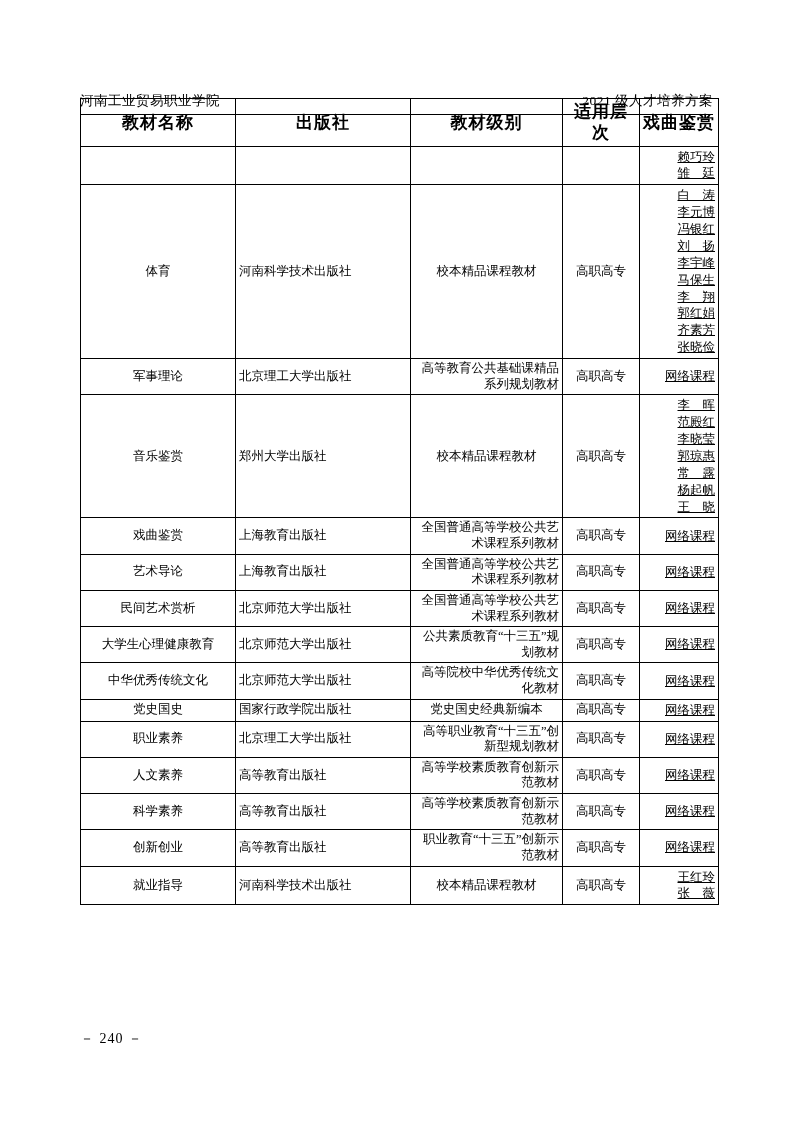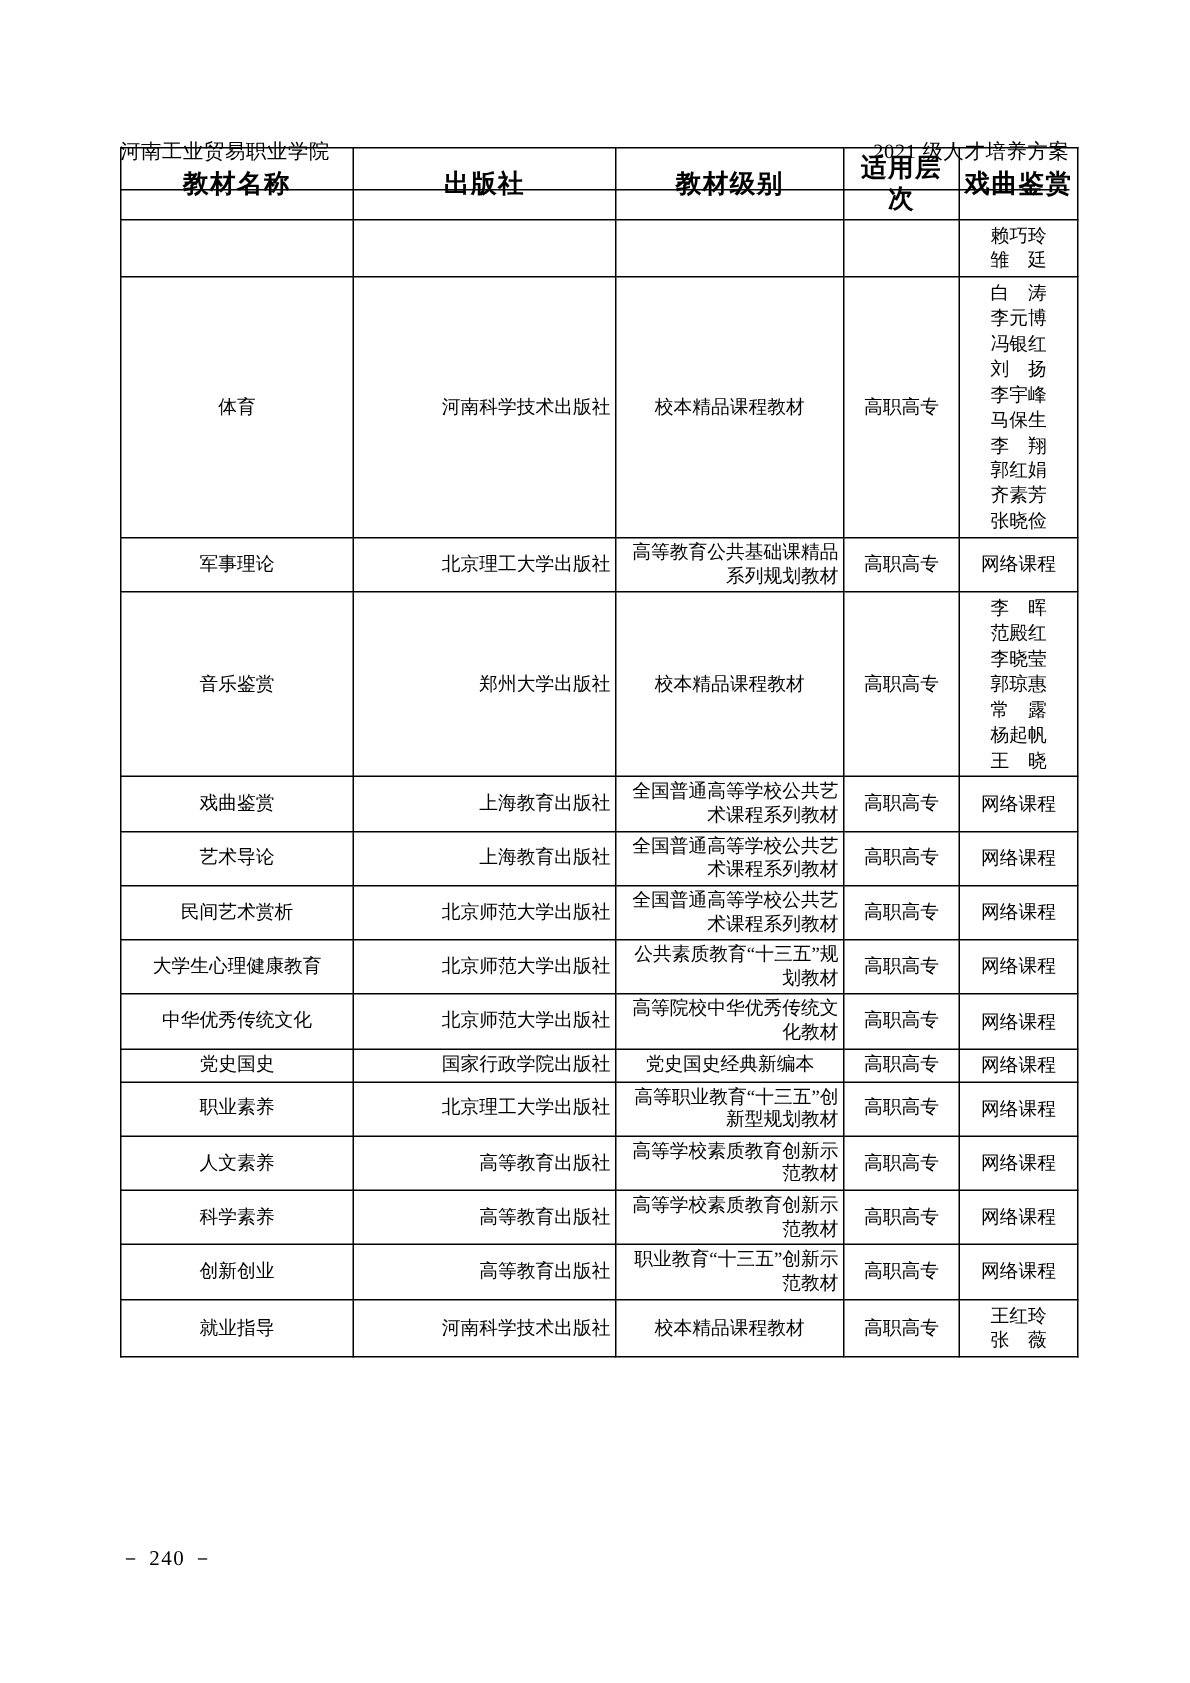--- a/index.html
+++ b/index.html
@@ -23,21 +23,21 @@
   }
   .header {
     position: absolute;
     left: 80px;
     top: 68px;
     width: 633px;
     display: flex;
     justify-content: space-between;
     align-items: flex-end;
     font-size: 13px;
-    padding-bottom: 16px;
+    padding-bottom: 4px;
     border-bottom: 1.2px solid #000;
   }
   .header-left {
     font-family: "Liberation Serif", "DejaVu Serif", serif;
     font-size: 13.5px;
     letter-spacing: 0.5px;
   }
   .header-right {
     font-family: "Liberation Serif", "DejaVu Serif", serif;
     font-size: 13.5px;
@@ -61,30 +61,31 @@
     word-break: break-all;
   }
   table.main-table th {
     text-align: center;
     font-weight: bold;
     font-size: 17px;
     height: 26px;
     letter-spacing: 1px;
   }
   .c-name { width: 148px; text-align: center; }
-  .c-pub  { width: 168px; text-align: right; }
+  .c-pub  { width: 168px; text-align: left; }
   .c-lvl  { width: 145px; text-align: right; }
   .c-lvl.ctr { text-align: center; }
   .c-tier { width: 70px; text-align: center; margin-left: 16px; }
   .c-tea  { width: 72px; text-align: center; }
   .teachers {
     display: block;
-    text-align: center;
+    text-align: right;
     line-height: 1.35;
     font-size: 12.5px;
+    text-decoration: underline;
   }
   .teachers span { display: block; white-space: pre; }
   .footer {
     position: absolute;
     left: 80px;
     top: 1030px;
     font-size: 14px;
     letter-spacing: 1px;
   }
 </style>

